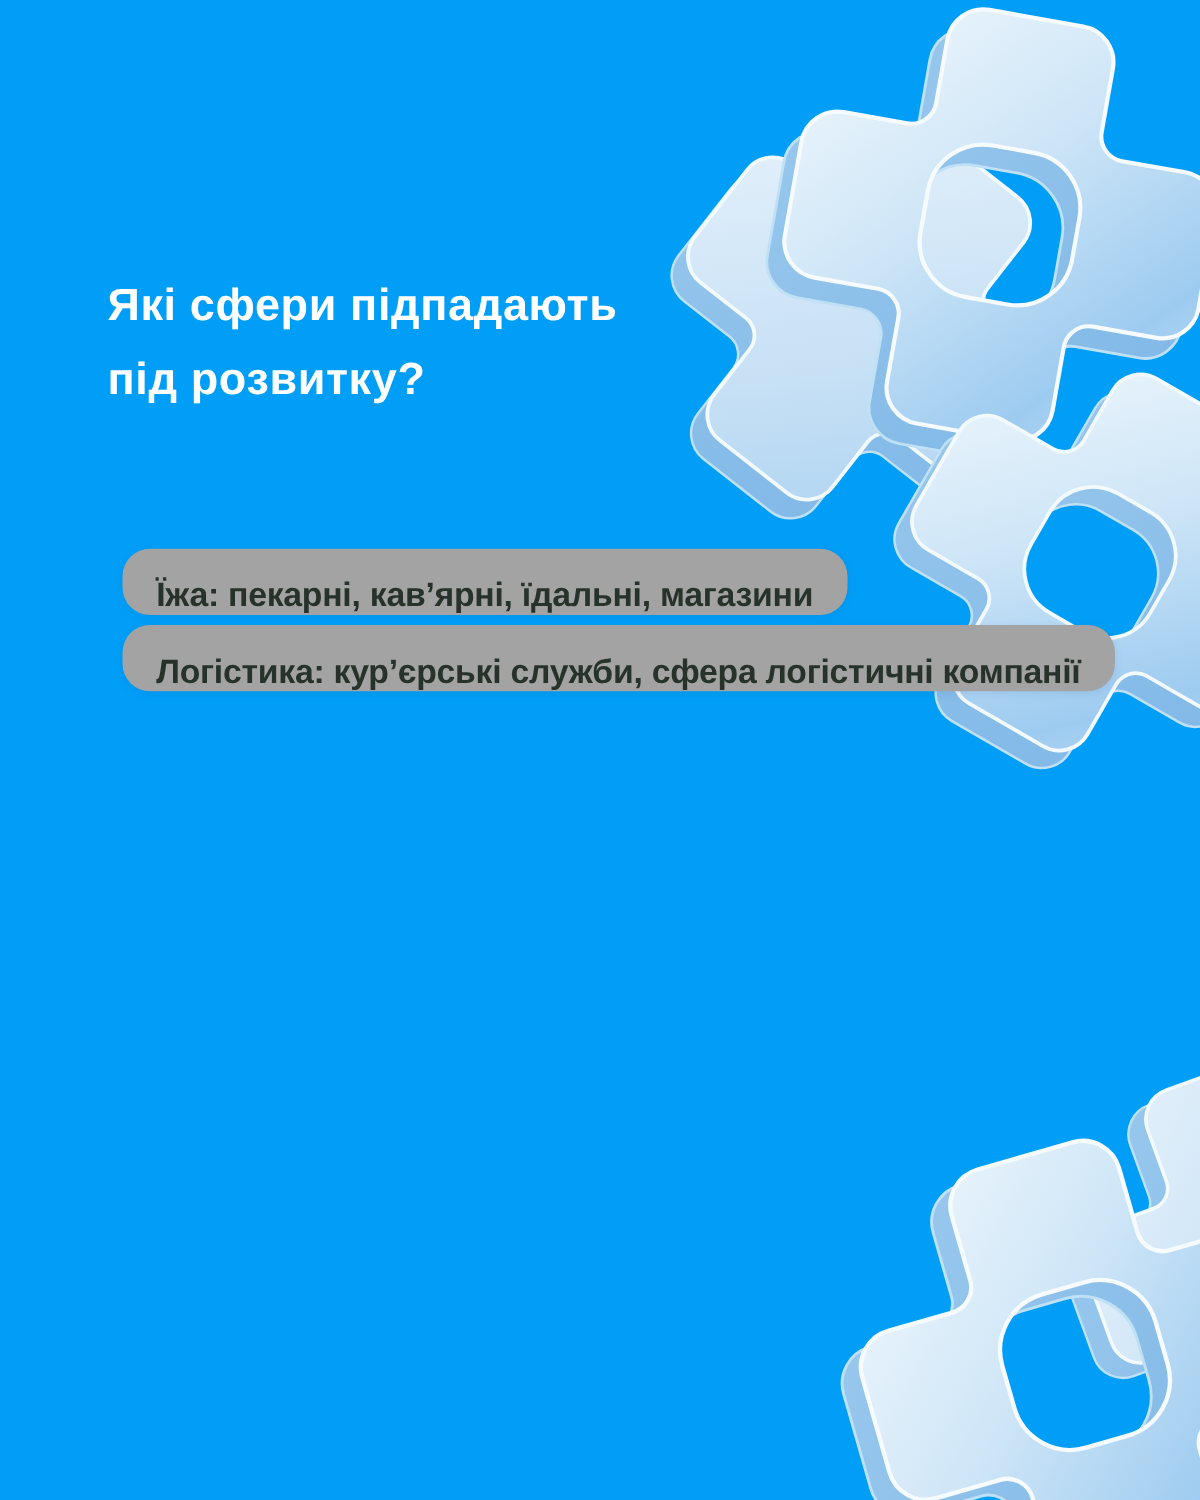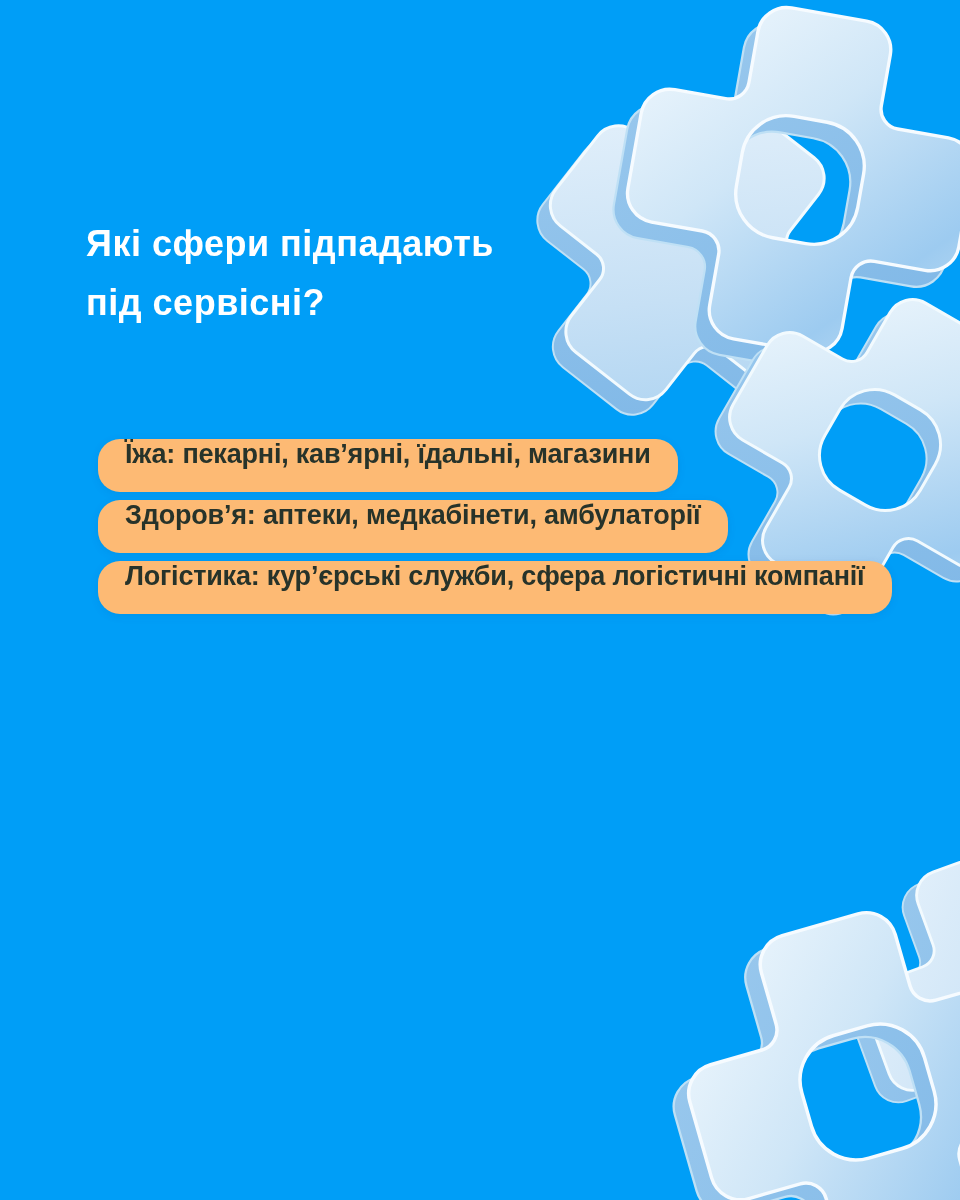--- a/index.html
+++ b/index.html
@@ -31,25 +31,25 @@
   .pill-list {
     position: absolute;
     left: 98px; top: 439px;
     display: flex;
     flex-direction: column;
     gap: 8px;
   }
   .pill {
     height: 53px;
     display: flex;
-    align-items: flex-start;
+    align-items: flex-end;
     width: fit-content;
     max-width: 800px;
     padding: 0 27px;
-    background: #fdba74;
+    background: #a3a3a3;
     border-radius: 22px;
     box-shadow: 0 2px 8px rgba(0, 70, 140, 0.10);
     color: #27332a;
     font-size: 27px;
     font-weight: 700;
     letter-spacing: -0.2px;
     white-space: nowrap;
   }
 </style>
 </head>
@@ -106,27 +106,24 @@
     <g transform="translate(868,1092)">
       <use href="#plusRing" transform="translate(-15,13) rotate(-16) scale(1.16)" fill="url(#gradDepth)" stroke="#bfe0f5" stroke-width="2"></use>
       <use href="#plusRing" transform="rotate(-16) scale(1.16)" fill="url(#gradFront)" stroke="#f6fbff" stroke-width="3"></use>
     </g>
   </g>
 </svg>
 
 <div class="content">
   <h1 class="title">
     <span>Які сфери підпадають</span>
-    <span>під сервісні?</span>
+    <span>під розвитку?</span>
   </h1>
 
   <div class="pill-list">
     <div class="pill">
       <span>Їжа: пекарні, кав’ярні, їдальні, магазини</span>
-    </div>
-    <div class="pill">
-      <span>Здоров’я: аптеки, медкабінети, амбулаторії</span>
     </div>
     <div class="pill">
       <span>Логістика: кур’єрські служби, сфера логістичні компанії</span>
     </div>
   </div>
 </div>
 
 </body></html>

